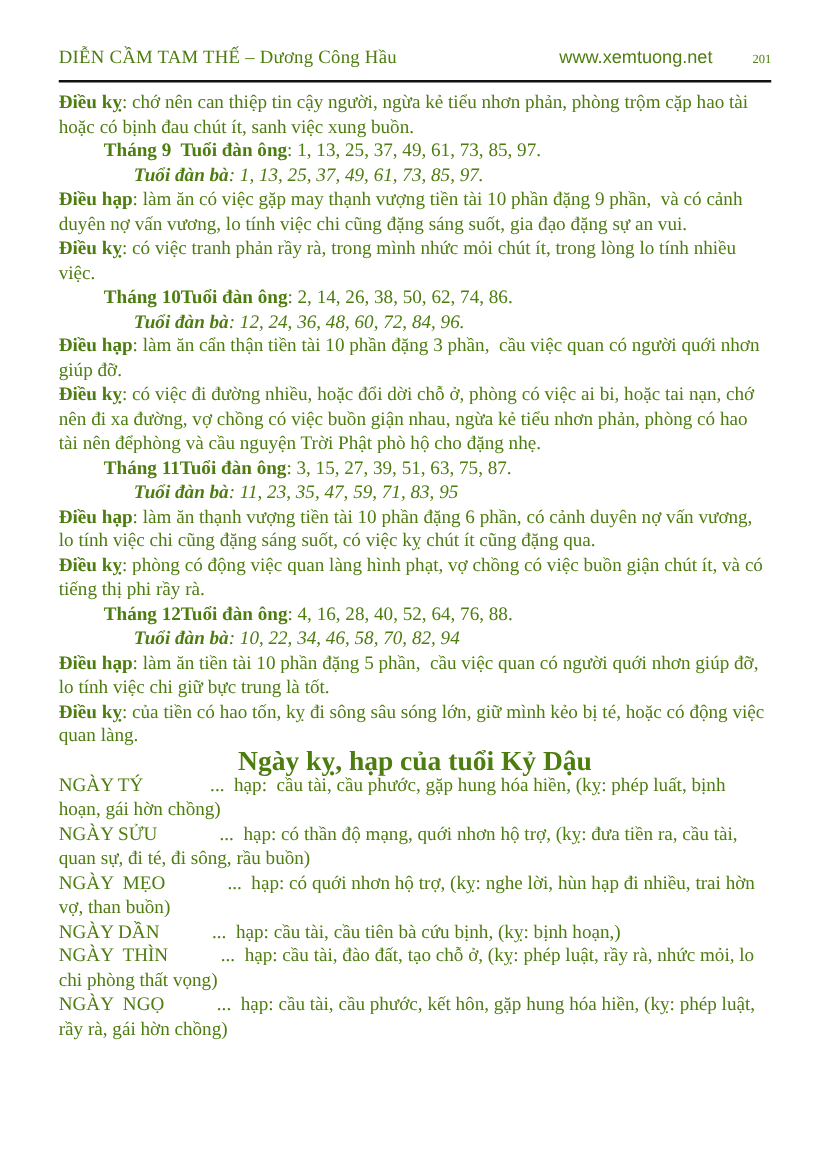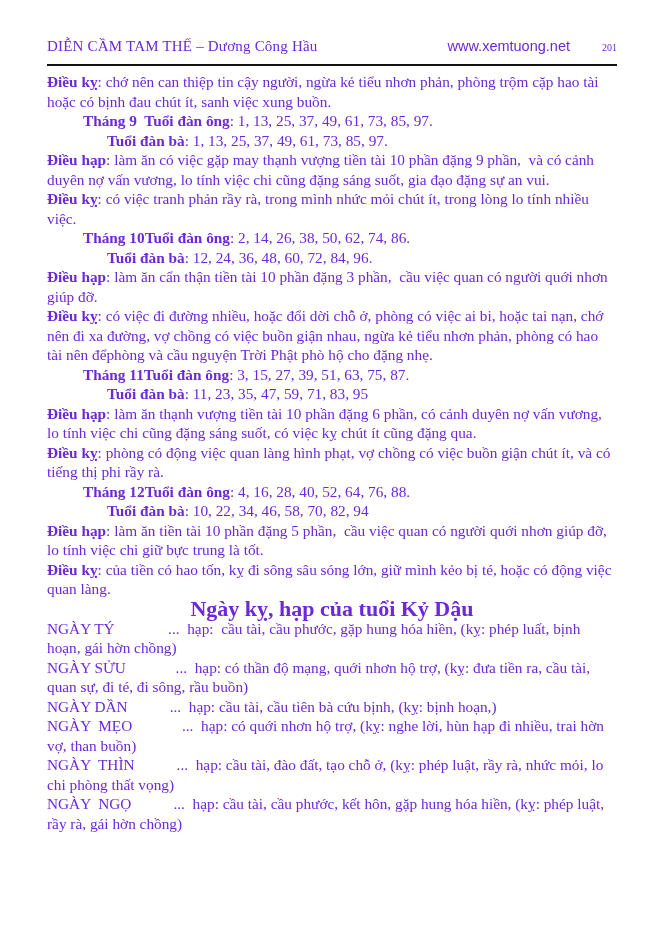--- a/index.html
+++ b/index.html
@@ -6,21 +6,21 @@
     margin: 0;
     padding: 0;
     background: #ffffff;
   }
   .page {
     position: relative;
     width: 661px;
     height: 936px;
     margin: 0 auto;
     background: #ffffff;
-    color: #6d28d9;
+    color: #4d7c0f;
     box-sizing: border-box;
     padding: 37px 44px 0 47px;
     font-family: "Liberation Serif", "DejaVu Serif", serif;
     overflow: hidden;
   }
   .header {
     display: flex;
     justify-content: space-between;
     align-items: baseline;
     font-size: 15px;
@@ -53,21 +53,21 @@
   .body-text {
     font-size: 15.3px;
     line-height: 19.5px;
   }
   .blk {
     margin: 0;
     white-space: pre-wrap;
   }
   .blk b { font-weight: bold; }
   .blk.month { padding-left: 36px; }
-  .blk.woman { padding-left: 60px; }
+  .blk.woman { padding-left: 60px; font-style: italic; }
   .section-heading {
     margin: 0;
     text-align: center;
     font-size: 22px;
     font-weight: bold;
     line-height: 20px;
     white-space: pre-wrap;
   }
 </style>
 </head>
@@ -101,19 +101,19 @@
     <p class="blk entry"><b>Điều kỵ</b><span>: phòng có động việc quan làng hình phạt, vợ chồng có việc buồn giận chút ít, và có tiếng thị phi rầy rà.</span></p>
     <p class="blk month"><b>Tháng 12Tuổi đàn ông</b><span>: 4, 16, 28, 40, 52, 64, 76, 88.</span></p>
     <p class="blk woman"><b>Tuổi đàn bà</b><span>: 10, 22, 34, 46, 58, 70, 82, 94</span></p>
     <p class="blk entry"><b>Điều hạp</b><span>: làm ăn tiền tài 10 phần đặng 5 phần,  cầu việc quan có người quới nhơn giúp đỡ, lo tính việc chi giữ bực trung là tốt.</span></p>
     <p class="blk entry"><b>Điều kỵ</b><span>: của tiền có hao tốn, kỵ đi sông sâu sóng lớn, giữ mình kẻo bị té, hoặc có động việc quan làng.</span></p>
 
     <h2 class="section-heading">Ngày kỵ, hạp của tuổi Kỷ Dậu</h2>
 
     <p class="blk plain">NGÀY TÝ              ...  hạp:  cầu tài, cầu phước, gặp hung hóa hiền, (kỵ: phép luất, bịnh hoạn, gái hờn chồng)</p>
     <p class="blk plain">NGÀY SỬU             ...  hạp: có thần độ mạng, quới nhơn hộ trợ, (kỵ: đưa tiền ra, cầu tài, quan sự, đi té, đi sông, rầu buồn)</p>
+    <p class="blk plain">NGÀY  MẸO             ...  hạp: có quới nhơn hộ trợ, (kỵ: nghe lời, hùn hạp đi nhiều, trai hờn vợ, than buồn)</p>
     <p class="blk plain">NGÀY DẦN           ...  hạp: cầu tài, cầu tiên bà cứu bịnh, (kỵ: bịnh hoạn,)</p>
-    <p class="blk plain">NGÀY  MẸO             ...  hạp: có quới nhơn hộ trợ, (kỵ: nghe lời, hùn hạp đi nhiều, trai hờn vợ, than buồn)</p>
     <p class="blk plain">NGÀY  THÌN           ...  hạp: cầu tài, đào đất, tạo chỗ ở, (kỵ: phép luật, rầy rà, nhức mỏi, lo chi phòng thất vọng)</p>
     <p class="blk plain">NGÀY  NGỌ           ...  hạp: cầu tài, cầu phước, kết hôn, gặp hung hóa hiền, (kỵ: phép luật, rầy rà, gái hờn chồng)</p>
 
   </div>
 </div>
 
 </body></html>

